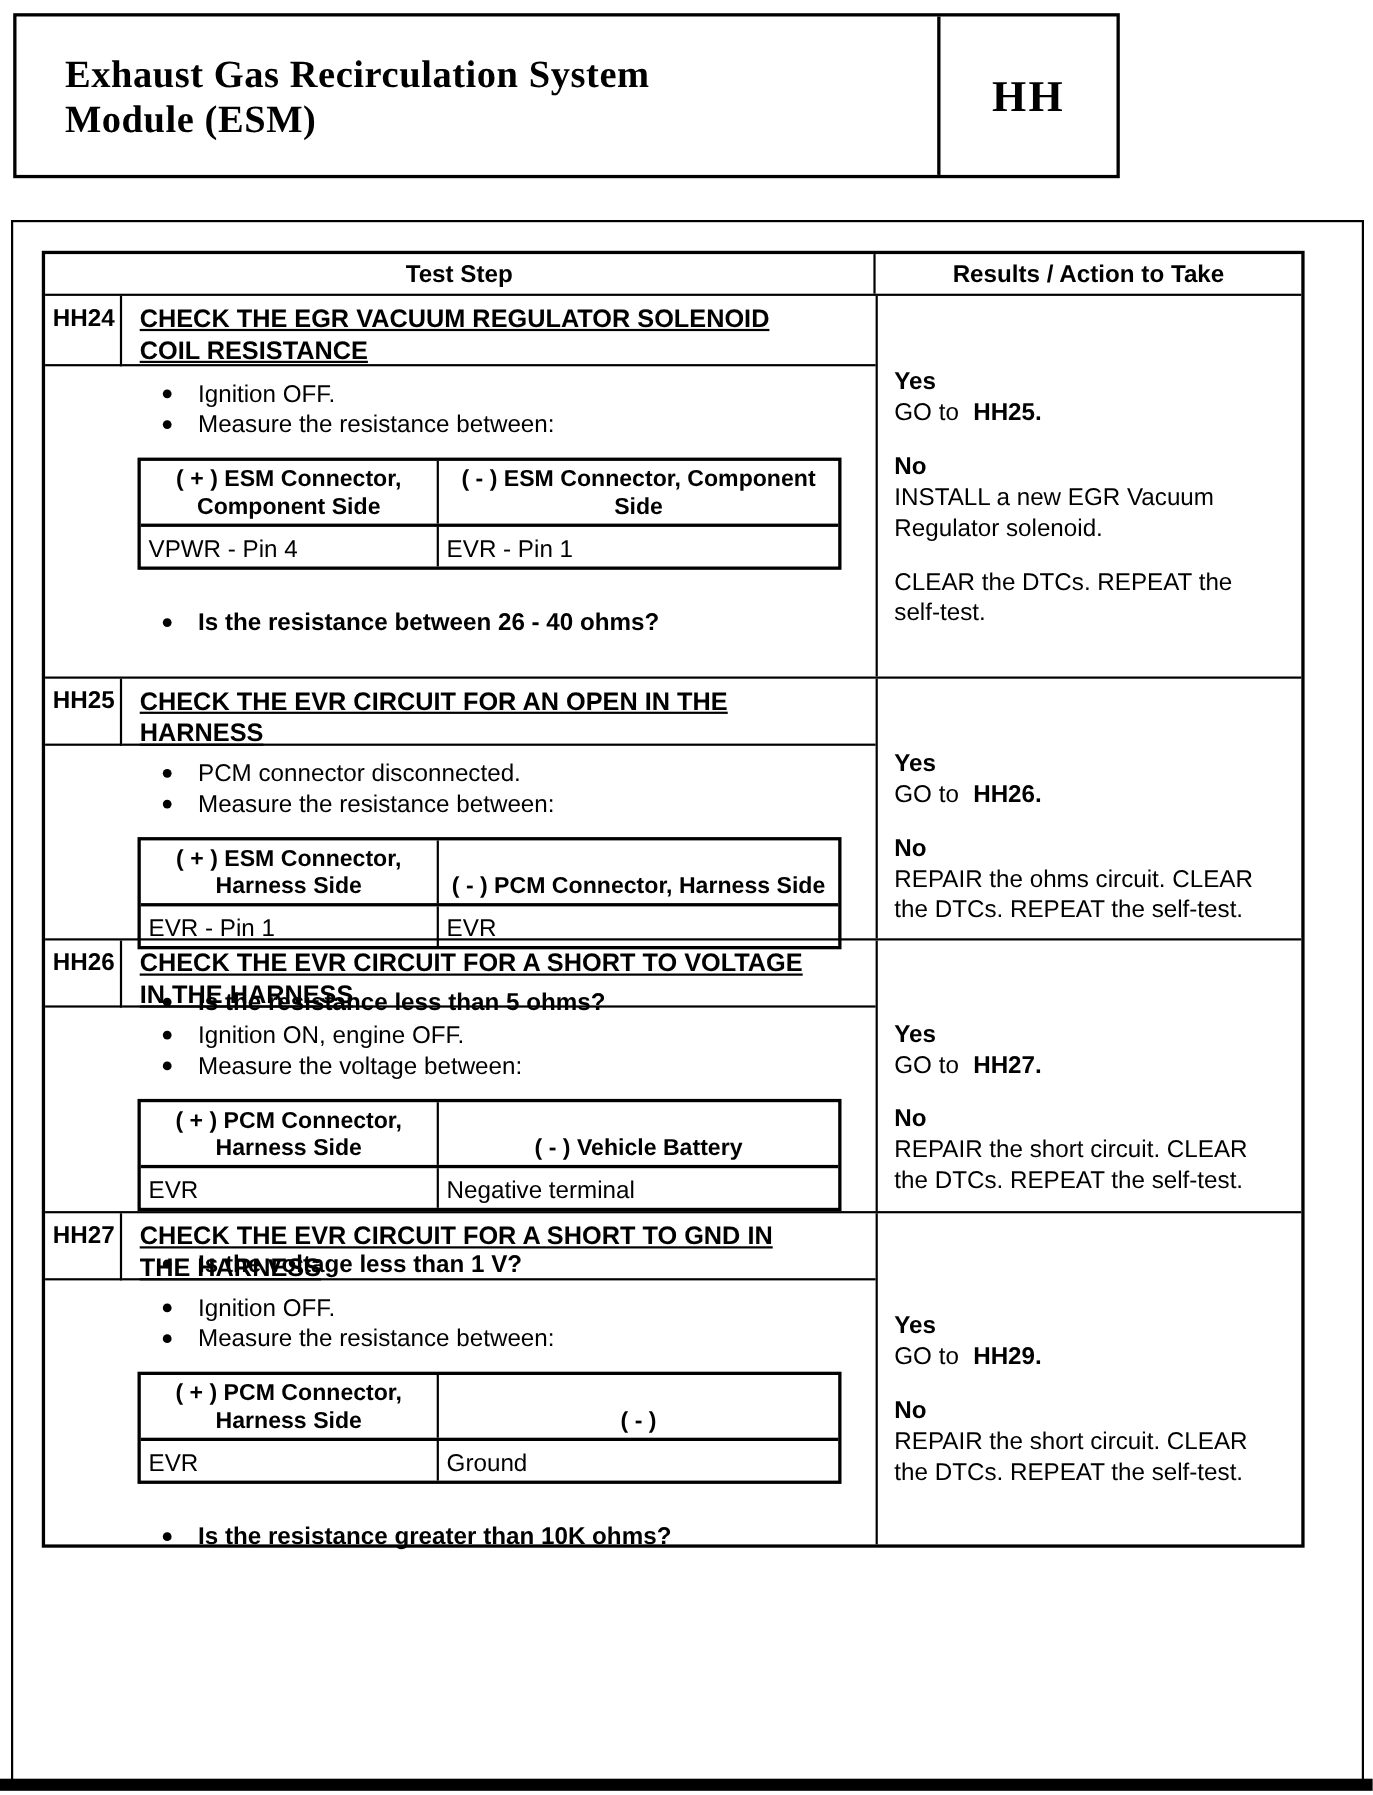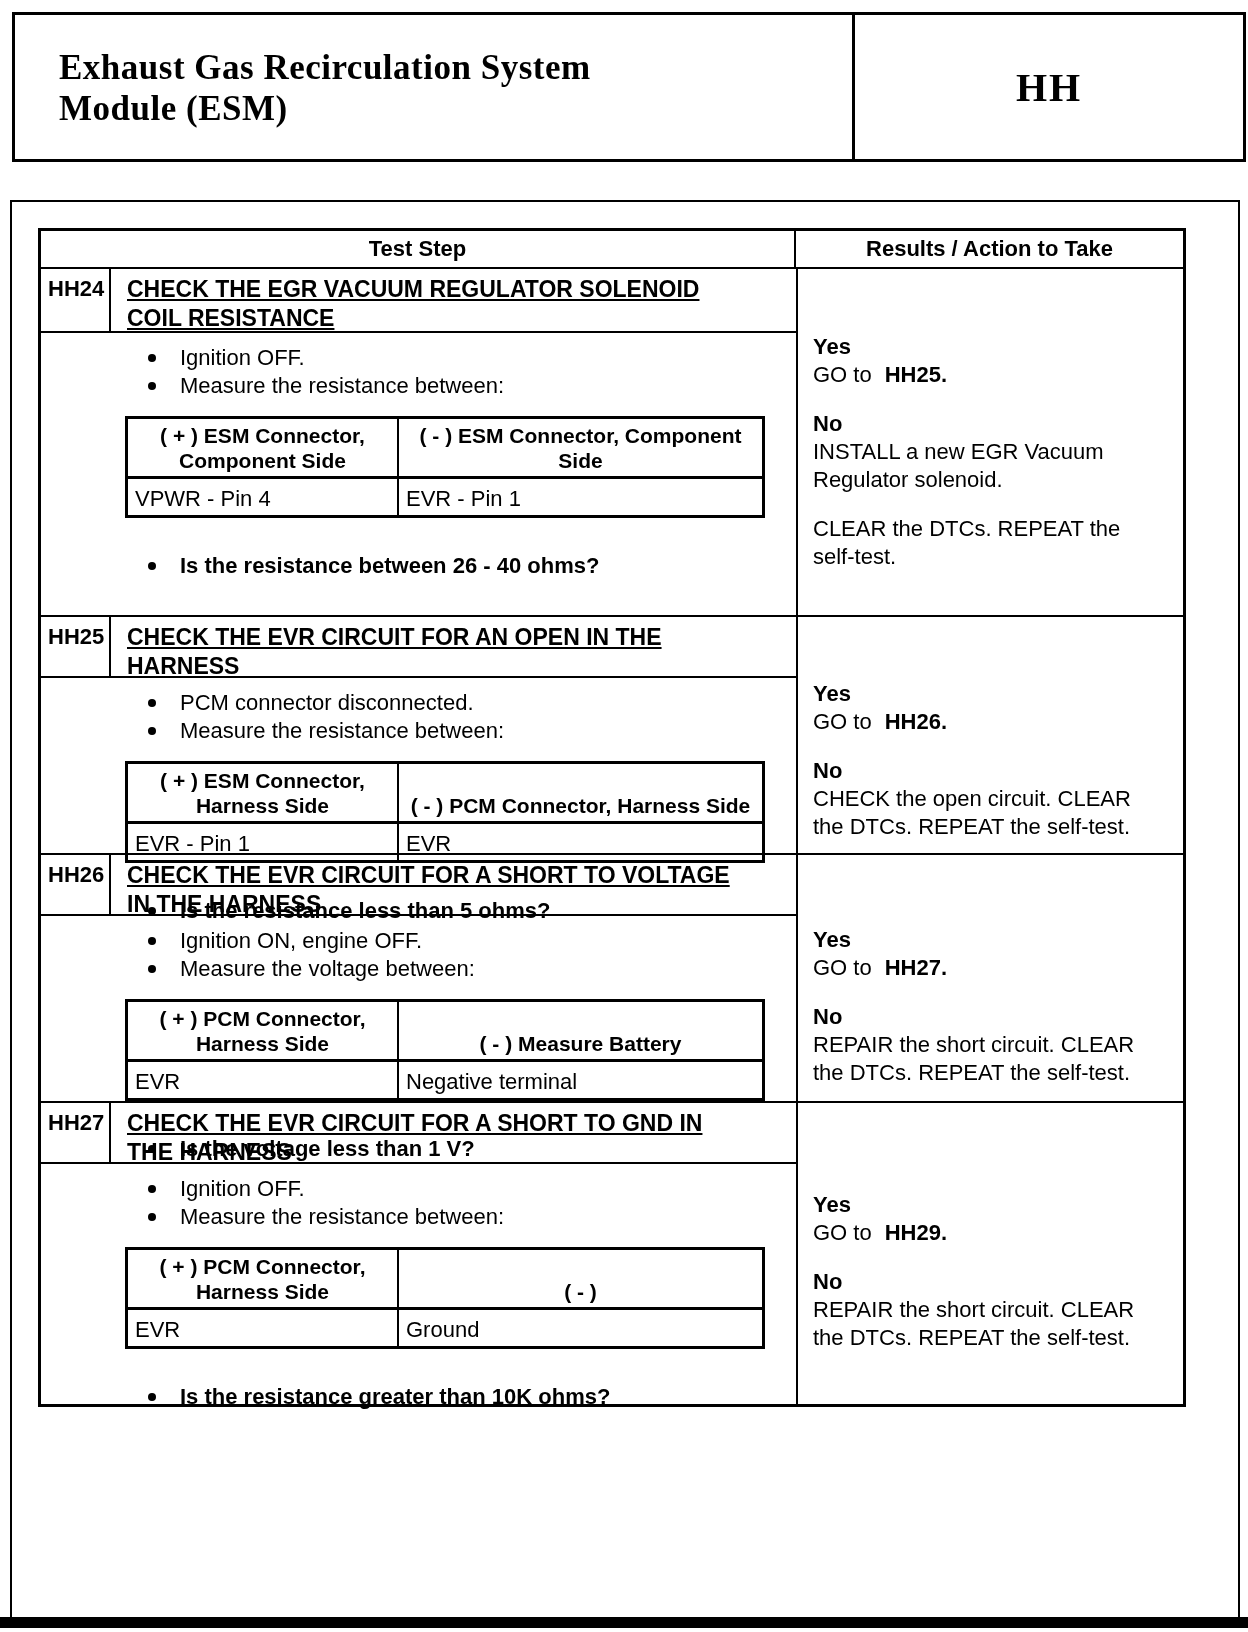--- a/index.html
+++ b/index.html
@@ -7,21 +7,21 @@
   body {
     width: 1248px; height: 1632px;
     position: relative;
     font-family: "Liberation Sans", sans-serif;
     color: #000;
   }
 
   
   .header-box {
     position: absolute; left: 12px; top: 12px;
-    width: 1234px; height: 150px;
+    width: 1006px; height: 150px;
     border: 3px solid #000;
     display: flex;
   }
   .header-title-cell {
     width: 840px;
     border-right: 3px solid #000;
     padding: 32px 0 0 44px;
     font-family: "Liberation Serif", serif;
     font-weight: bold;
     font-size: 35px;
@@ -209,21 +209,21 @@
         <div>CHECK THE EVR CIRCUIT FOR AN OPEN IN THE</div>
         <div>HARNESS</div>
       </div>
       <div class="results-cell res-1">
         <div class="res-block">
           <div class="res-label">Yes</div>
           <div><span>GO to</span><span class="go-target">HH26.</span></div>
         </div>
         <div class="res-block gap">
           <div class="res-label">No</div>
-          <div class="para">CHECK the open circuit. CLEAR the DTCs. REPEAT the self-test.</div>
+          <div class="para">REPAIR the ohms circuit. CLEAR the DTCs. REPEAT the self-test.</div>
         </div>
       </div>
       <div class="body-cell">
         <div class="bullet-line">
             <span class="dot"></span>
             <span>PCM connector disconnected.</span>
           </div>
         <div class="bullet-line">
             <span class="dot"></span>
             <span>Measure the resistance between:</span>
@@ -266,21 +266,21 @@
             <span class="dot"></span>
             <span>Ignition ON, engine OFF.</span>
           </div>
         <div class="bullet-line">
             <span class="dot"></span>
             <span>Measure the voltage between:</span>
           </div>
         <div class="conn-table">
           <div class="conn-head">
             <div class="conn-head-cell">( + ) PCM Connector, Harness Side</div>
-            <div class="conn-head-cell">( - ) Measure Battery</div>
+            <div class="conn-head-cell">( - ) Vehicle Battery</div>
           </div>
           <div class="conn-row">
             <div class="conn-cell">EVR</div>
             <div class="conn-cell">Negative terminal</div>
           </div>
         </div>
         <div class="bullet-line question">
             <span class="dot"></span>
             <span>Is the voltage less than 1 V?</span>
           </div>

